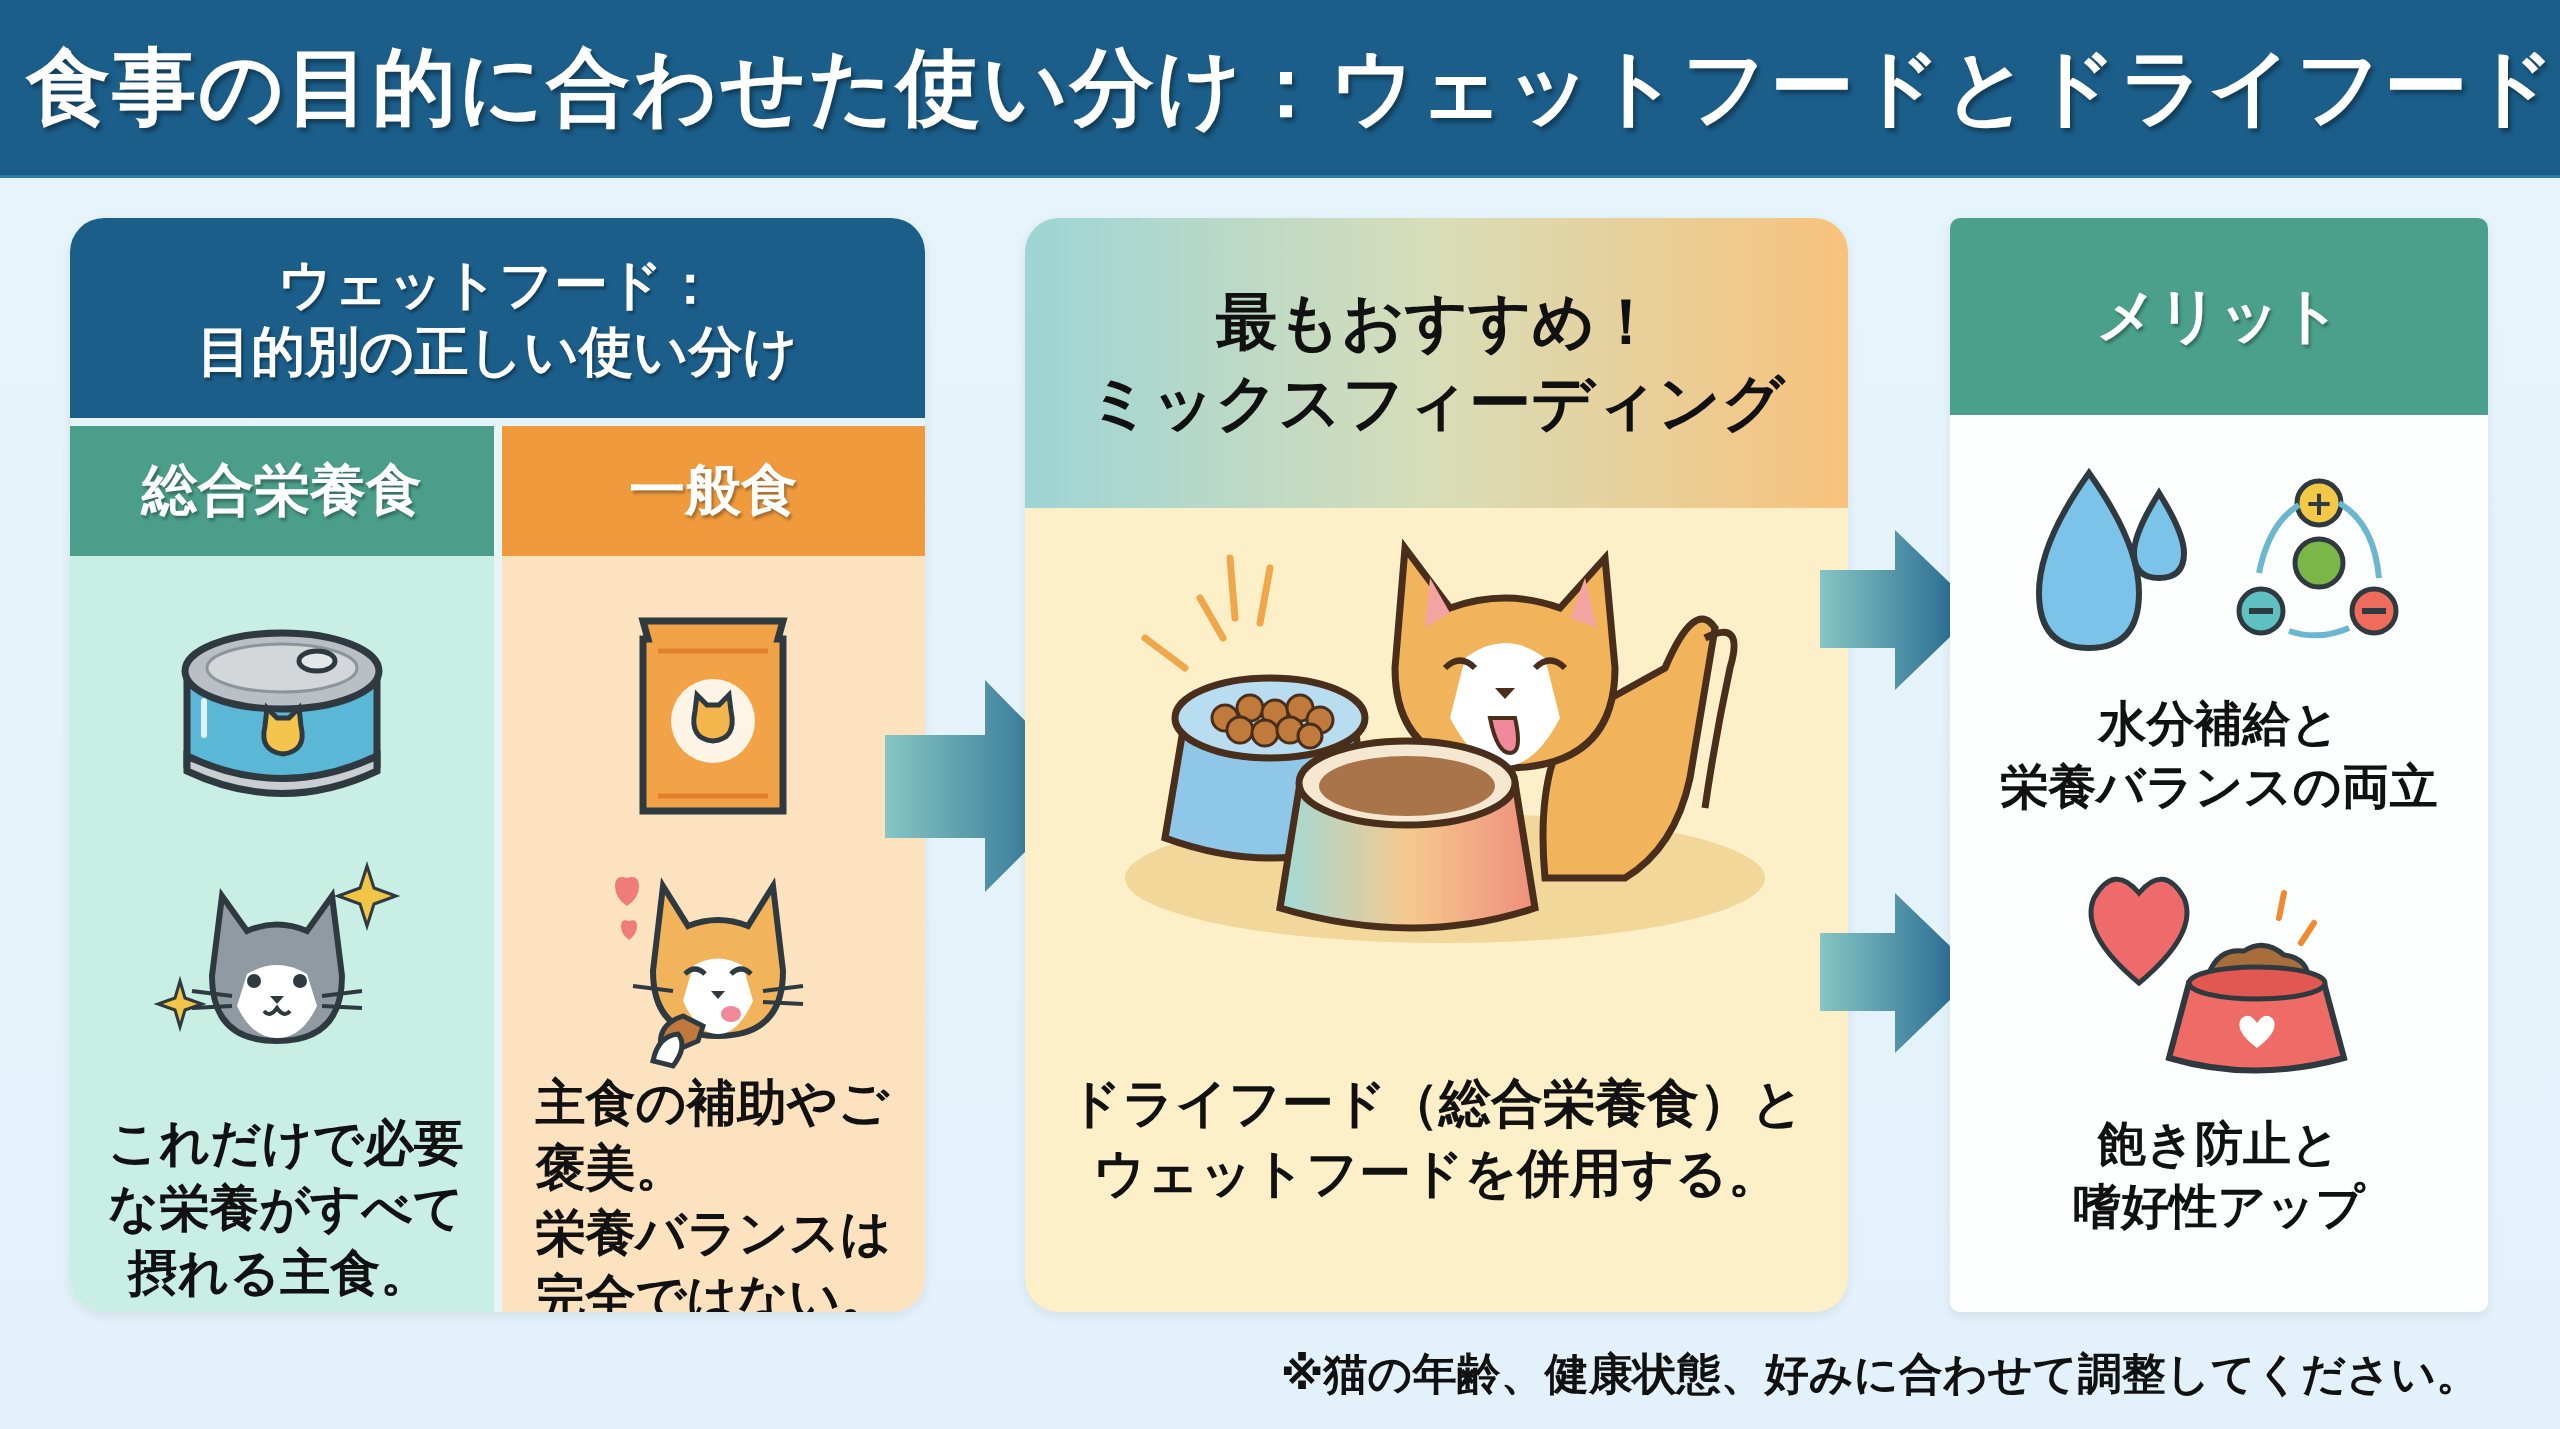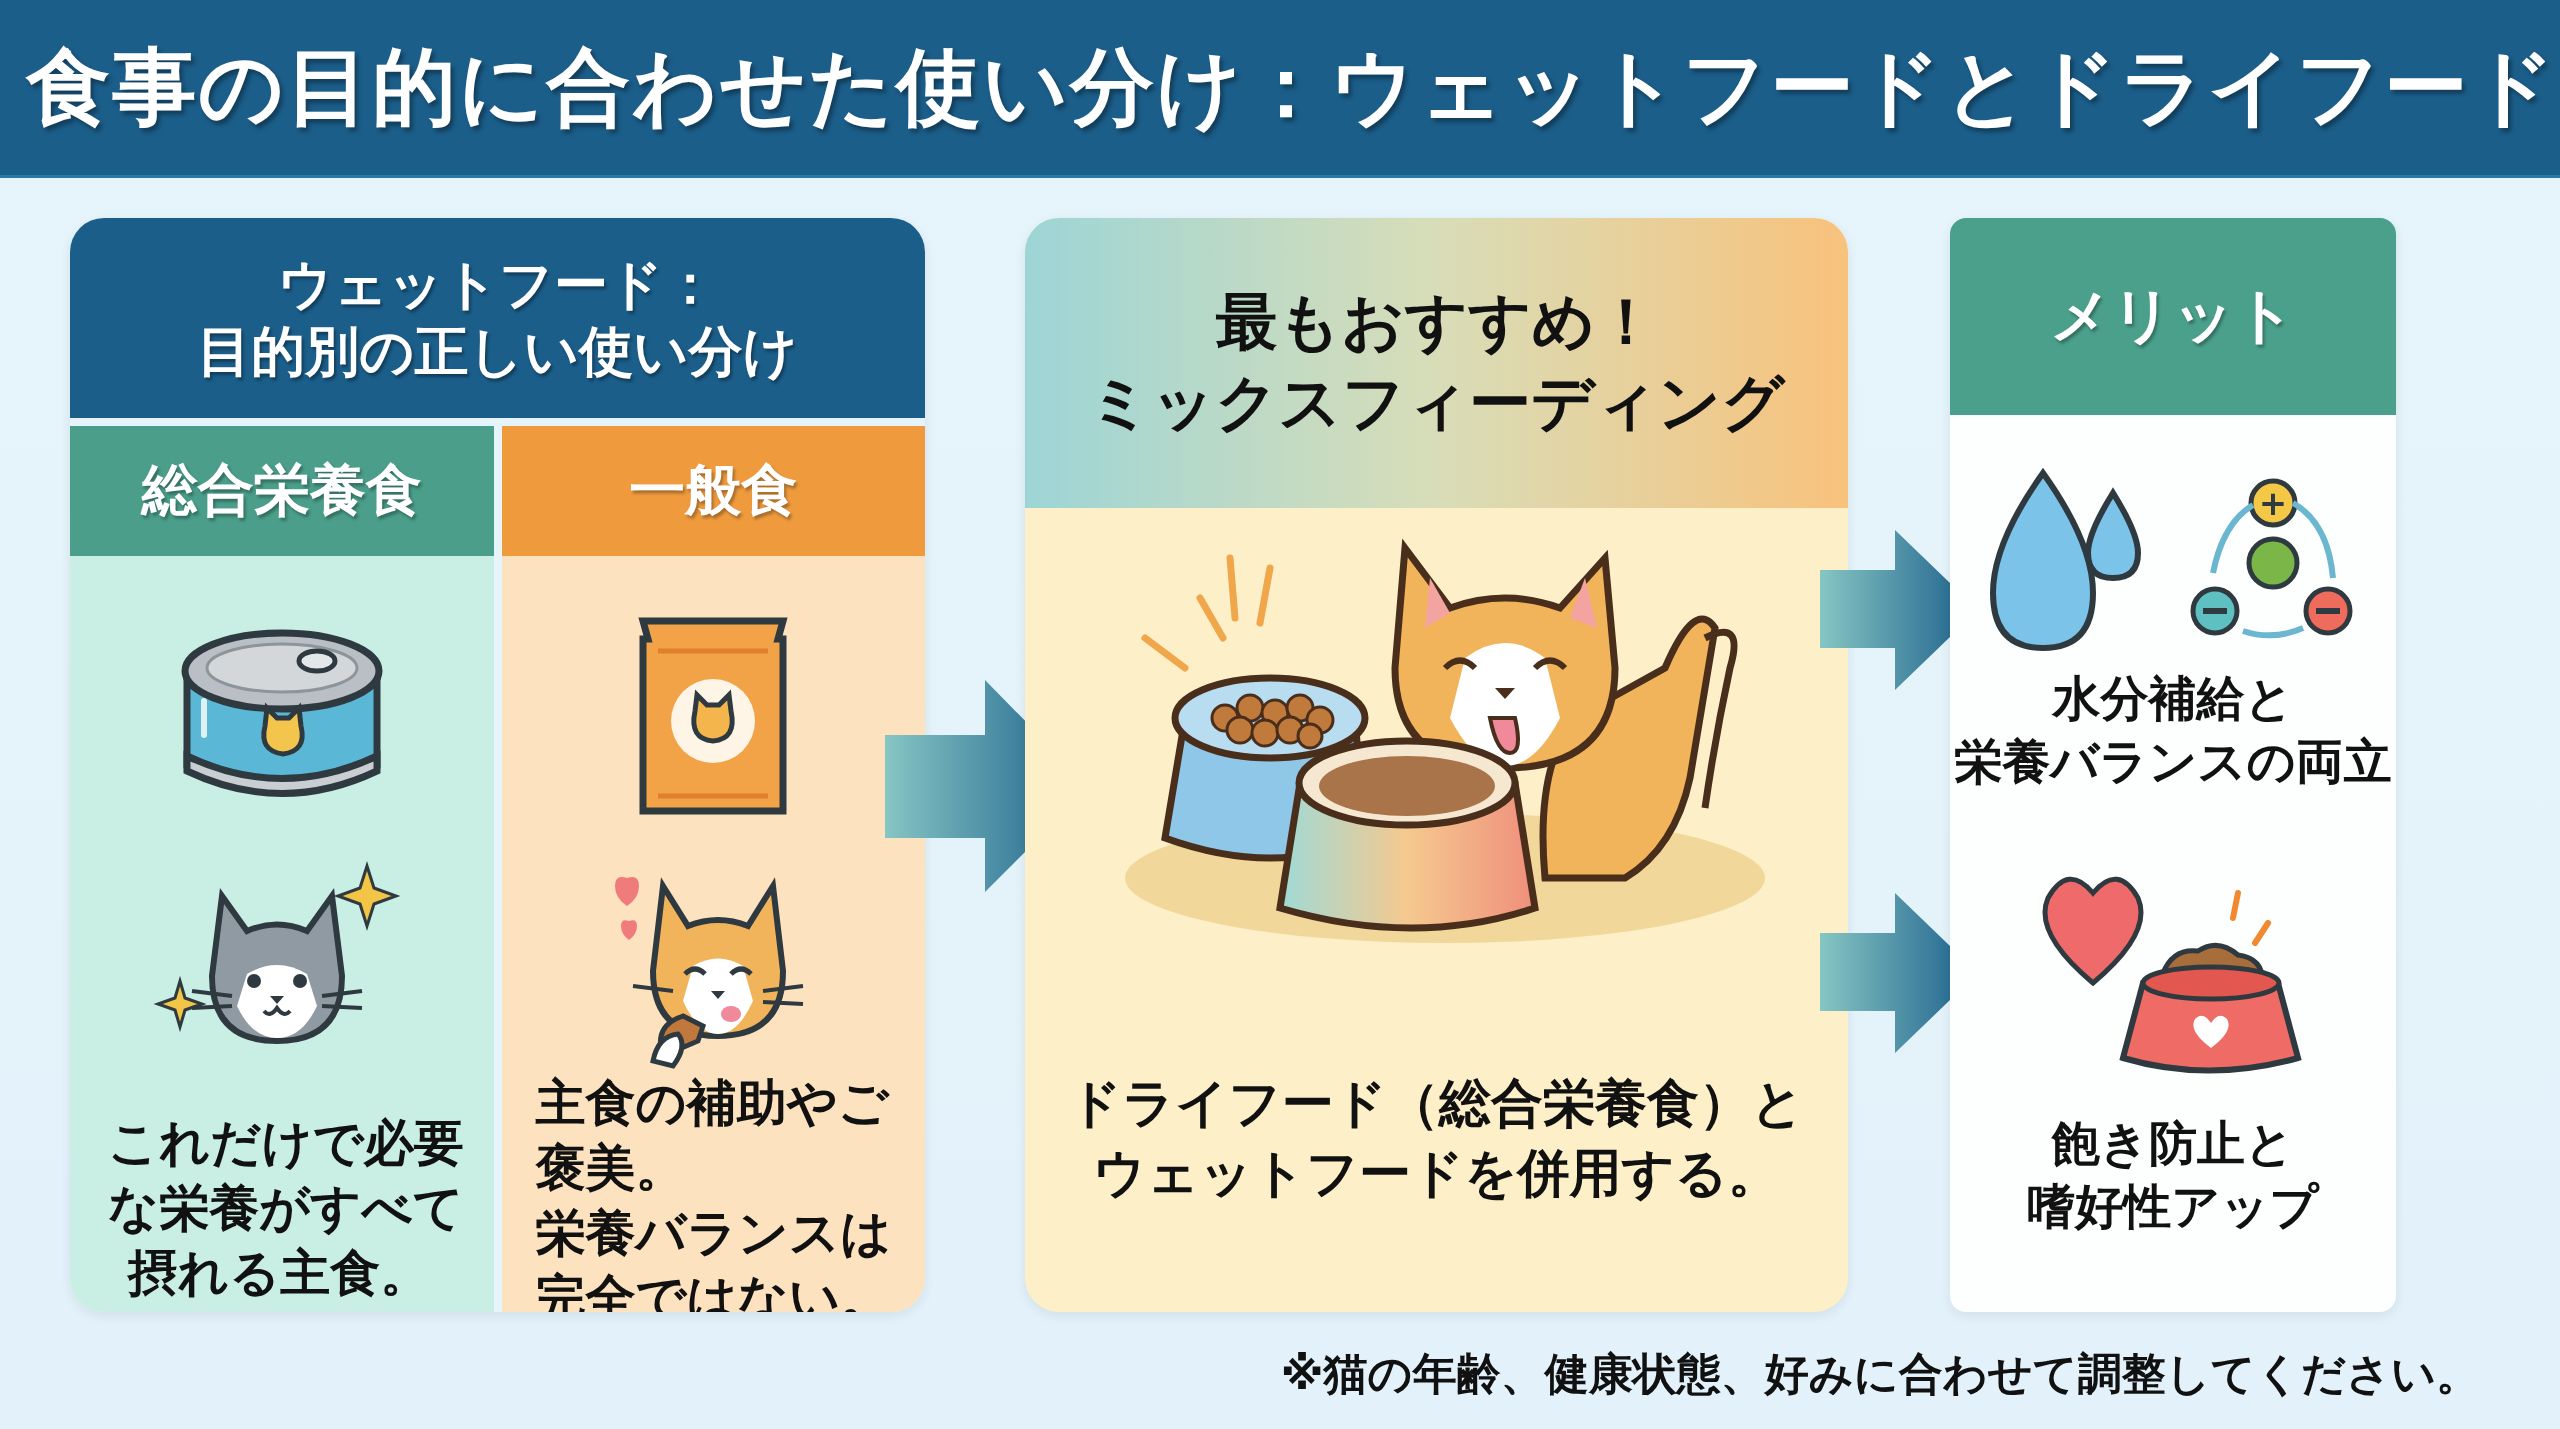--- a/index.html
+++ b/index.html
@@ -68,22 +68,22 @@
     display: flex; flex-direction: column; align-items: center; justify-content: center;
     font-size: 62px; font-weight: bold; line-height: 1.3; color: #111;
   }
   .center-illus { position: absolute; left: 80px; top: 300px; }
   .center-text {
     position: absolute; left: 0; right: 0; top: 850px;
     text-align: center; font-size: 52px; font-weight: bold; line-height: 1.35;
   }
   
   .right-panel {
-    position: absolute; left: 1950px; top: 218px; width: 446px; height: 1094px;
-    border-radius: 16px; overflow: hidden; background: #fdfefe;
+    position: absolute; left: 1950px; top: 218px; width: 538px; height: 1094px;
+    border-radius: 10px; overflow: hidden; background: #fdfefe;
     box-shadow: 0 4px 12px rgba(0,0,0,0.08);
   }
   .right-head {
     height: 197px; background: #4aa08b;
     display: flex; align-items: center; justify-content: center;
     color: #fff; font-size: 60px; font-weight: bold;
     text-shadow: 2px 3px 3px rgba(0,0,0,0.3);
   }
   .merit { position: absolute; left: 0; right: 0; text-align: center; }
   .merit-text { font-size: 48px; font-weight: bold; line-height: 1.32; }
@@ -267,21 +267,21 @@
       <text x="290" y="52" text-anchor="middle" font-size="34" font-weight="bold" fill="#2f3a40">+</text>
       <circle cx="290" cy="100" r="24" fill="#7ab648" stroke="#2f3a40" stroke-width="5"></circle>
       <circle cx="232" cy="148" r="22" fill="#5ec0c0" stroke="#2f3a40" stroke-width="5"></circle>
       <rect x="220" y="145" width="24" height="6" fill="#2f3a40"></rect>
       <circle cx="345" cy="148" r="22" fill="#ef6b5b" stroke="#2f3a40" stroke-width="5"></circle>
       <rect x="333" y="145" width="24" height="6" fill="#2f3a40"></rect>
       <path d="M230 110 Q240 60 270 42" fill="none" stroke="#6bb7d0" stroke-width="6"></path>
       <path d="M310 40 Q345 60 350 115" fill="none" stroke="#6bb7d0" stroke-width="6"></path>
       <path d="M320 165 Q290 178 260 168" fill="none" stroke="#6bb7d0" stroke-width="6"></path>
     </svg>
-    <div class="merit-text" style="">
+    <div class="merit-text" style="margin-top:25px;">
       <div>水分補給と</div>
       <div>栄養バランスの両立</div>
     </div>
   </div>
 
   <div class="merit" style="top:645px;">
     <svg width="300" height="220" viewBox="0 0 300 220">
       <path d="M70 120 Q10 70 25 35 Q45 0 70 30 Q95 0 115 35 Q130 70 70 120 Z" fill="#ef6b6b" stroke="#2f3a40" stroke-width="5"></path>
       <line x1="215" y1="30" x2="210" y2="55" stroke="#f0892f" stroke-width="6" stroke-linecap="round"></line>
       <line x1="245" y1="60" x2="232" y2="80" stroke="#f0892f" stroke-width="6" stroke-linecap="round"></line>

